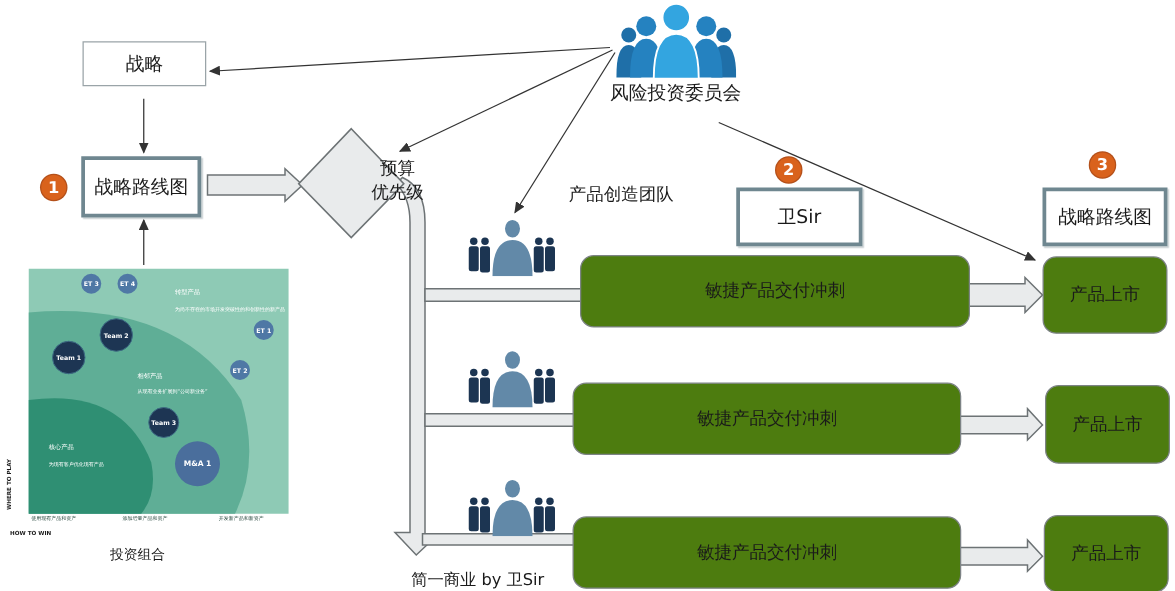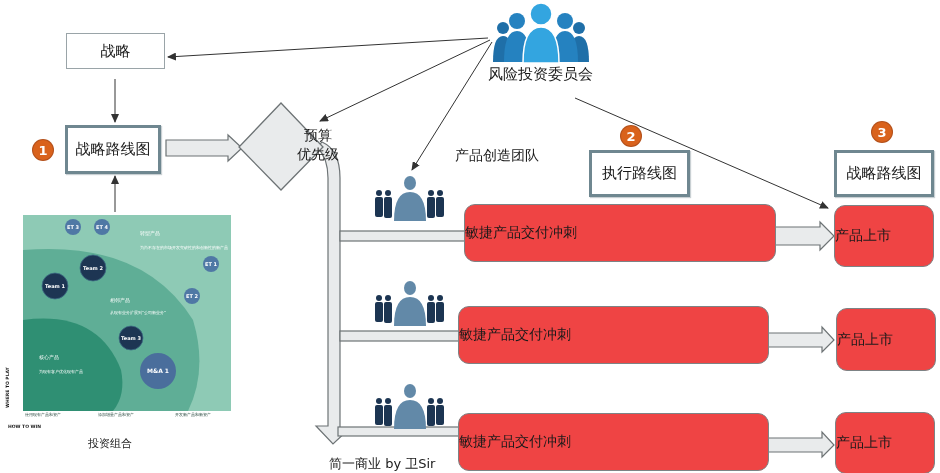--- a/index.html
+++ b/index.html
@@ -3,22 +3,22 @@
 <meta charset="utf-8">
 <style>
   html, body { margin:0; padding:0; background:#ffffff; }
   body { width:940px; height:473px; position:relative; overflow:hidden;
          font-family:"DejaVu Sans", "Liberation Sans", sans-serif; color:#1a1a1a; }
   svg.wires { position:absolute; left:0; top:0; width:940px; height:473px; }
   .box { position:absolute; background:#fff; display:flex; align-items:center; justify-content:center;
          font-size:15px; box-sizing:border-box; }
   .box.plain { border:1px solid #9aa4a8; }
   .box.thick { border:3px solid #6f8790; box-shadow:1px 1px 1px #c9d0d3; }
-  .rbox { position:absolute; background:#ef4444; border:1.5px solid #7d8385; border-radius:11px;
-          display:flex; align-items:center; justify-content:flex-start; font-size:14px; box-sizing:border-box; }
+  .rbox { position:absolute; background:#4d7c0f; border:1.5px solid #7d8385; border-radius:11px;
+          display:flex; align-items:center; justify-content:center; font-size:14px; box-sizing:border-box; }
   .badge { position:absolute; width:20px; height:20px; border-radius:50%; background:#d9621c;
            color:#fff; font-size:13px; font-weight:bold; display:flex; align-items:center; justify-content:center;
            font-family:"DejaVu Sans", sans-serif; box-shadow:0 0 0 1px #b4501a; }
   .label { position:absolute; font-size:14px; white-space:nowrap; }
   .diamond-text { position:absolute; font-size:14px; text-align:center; line-height:19px; }
   .portfolio { position:absolute; left:3px; top:210px; width:228px; height:228px; }
   .tiny { font-size:4px; fill:#2a4a40; }
   .circ-text { font-size:5px; fill:#ffffff; font-weight:bold; font-family:"DejaVu Sans", sans-serif; }
   .circ-text.big { font-size:6px; }
 </style>
@@ -96,21 +96,21 @@
   </g>
 </svg>
 <div class="label" style="left:488px;top:65px;font-size:15px;">风险投资委员会</div>
 
 <div class="label" style="left:455px;top:147px;">产品创造团队</div>
 
 <div class="badge" style="left:621px;top:126px;">
     <span>2</span>
   </div>
 <div class="box thick" style="left:589px;top:150px;width:101px;height:47px;">
-  <span>执行路线图</span>
+  <span>卫Sir</span>
 </div>
 
 <div class="badge" style="left:872px;top:122px;">
     <span>3</span>
   </div>
 <div class="box thick" style="left:834px;top:150px;width:100px;height:47px;">
   <span>战略路线图</span>
 </div>
 
 <svg style="position:absolute;left:373px;top:175px;width:74px;height:46px;" viewBox="0 0 74 46">

